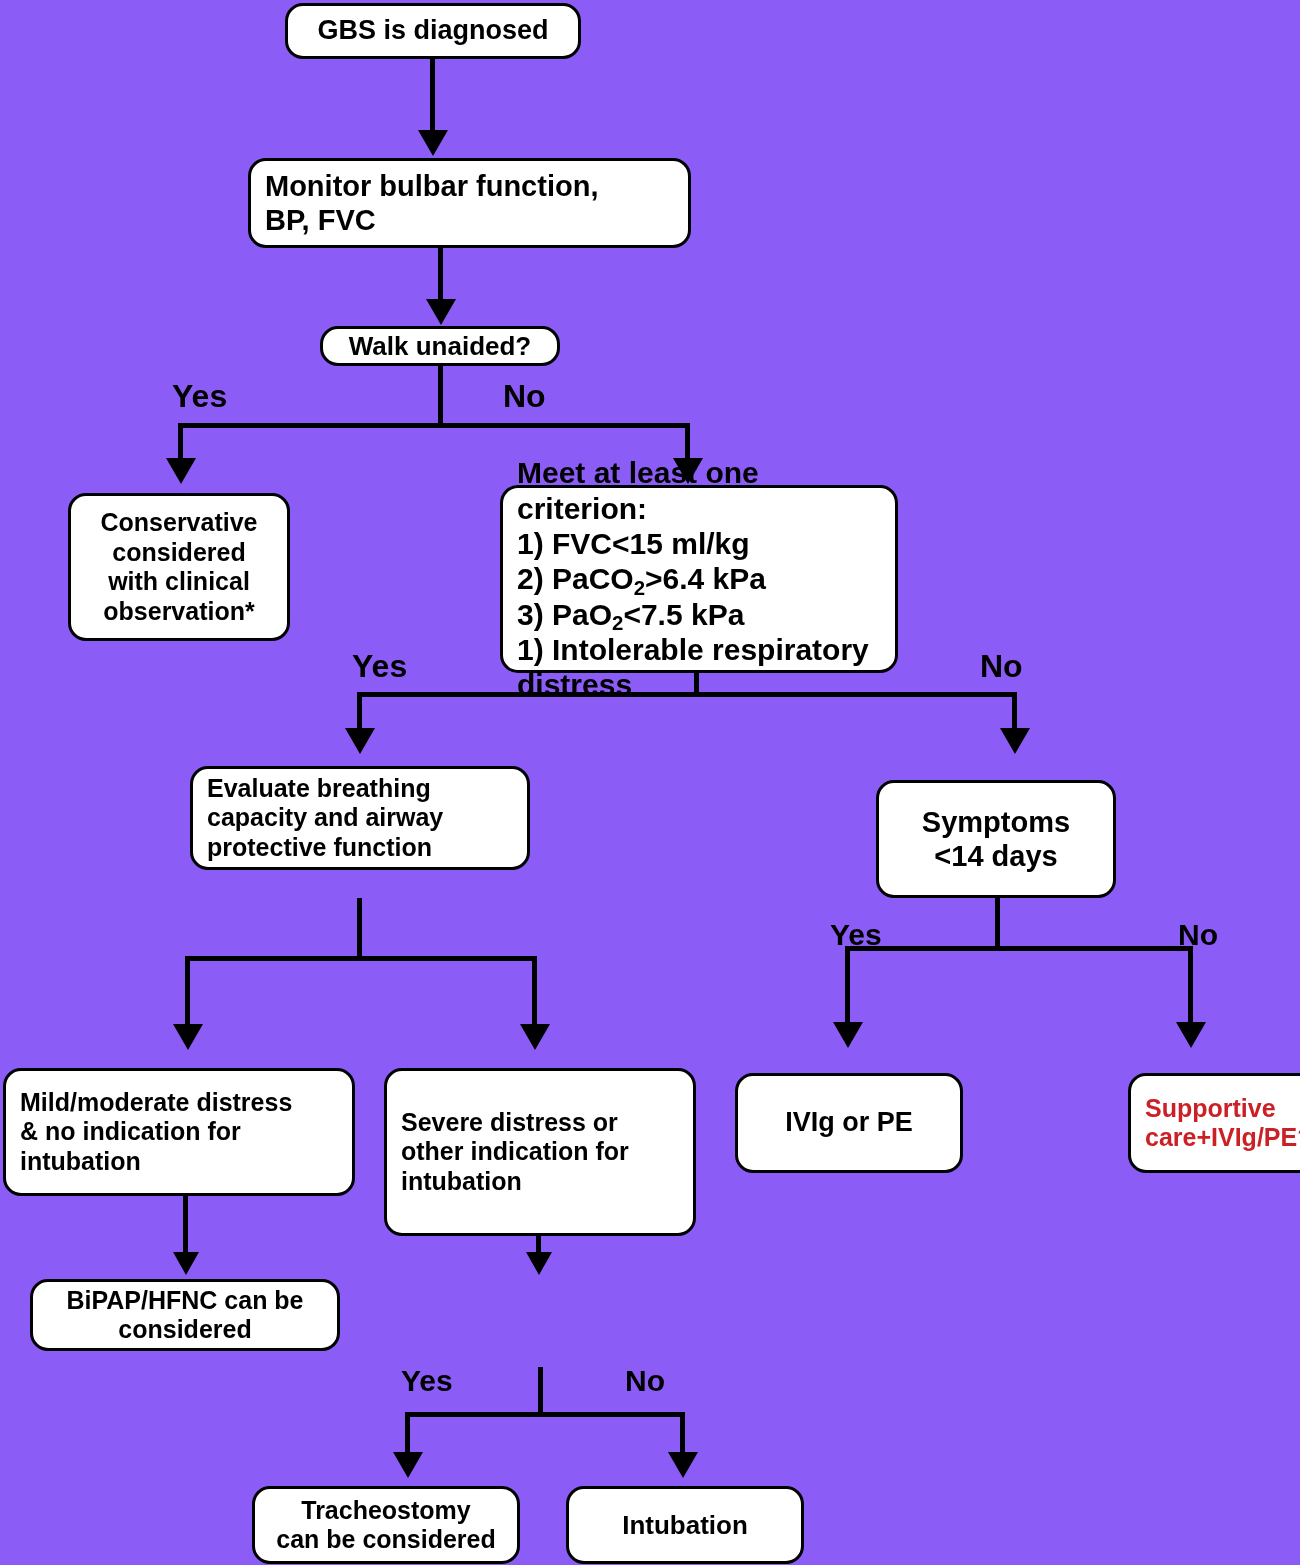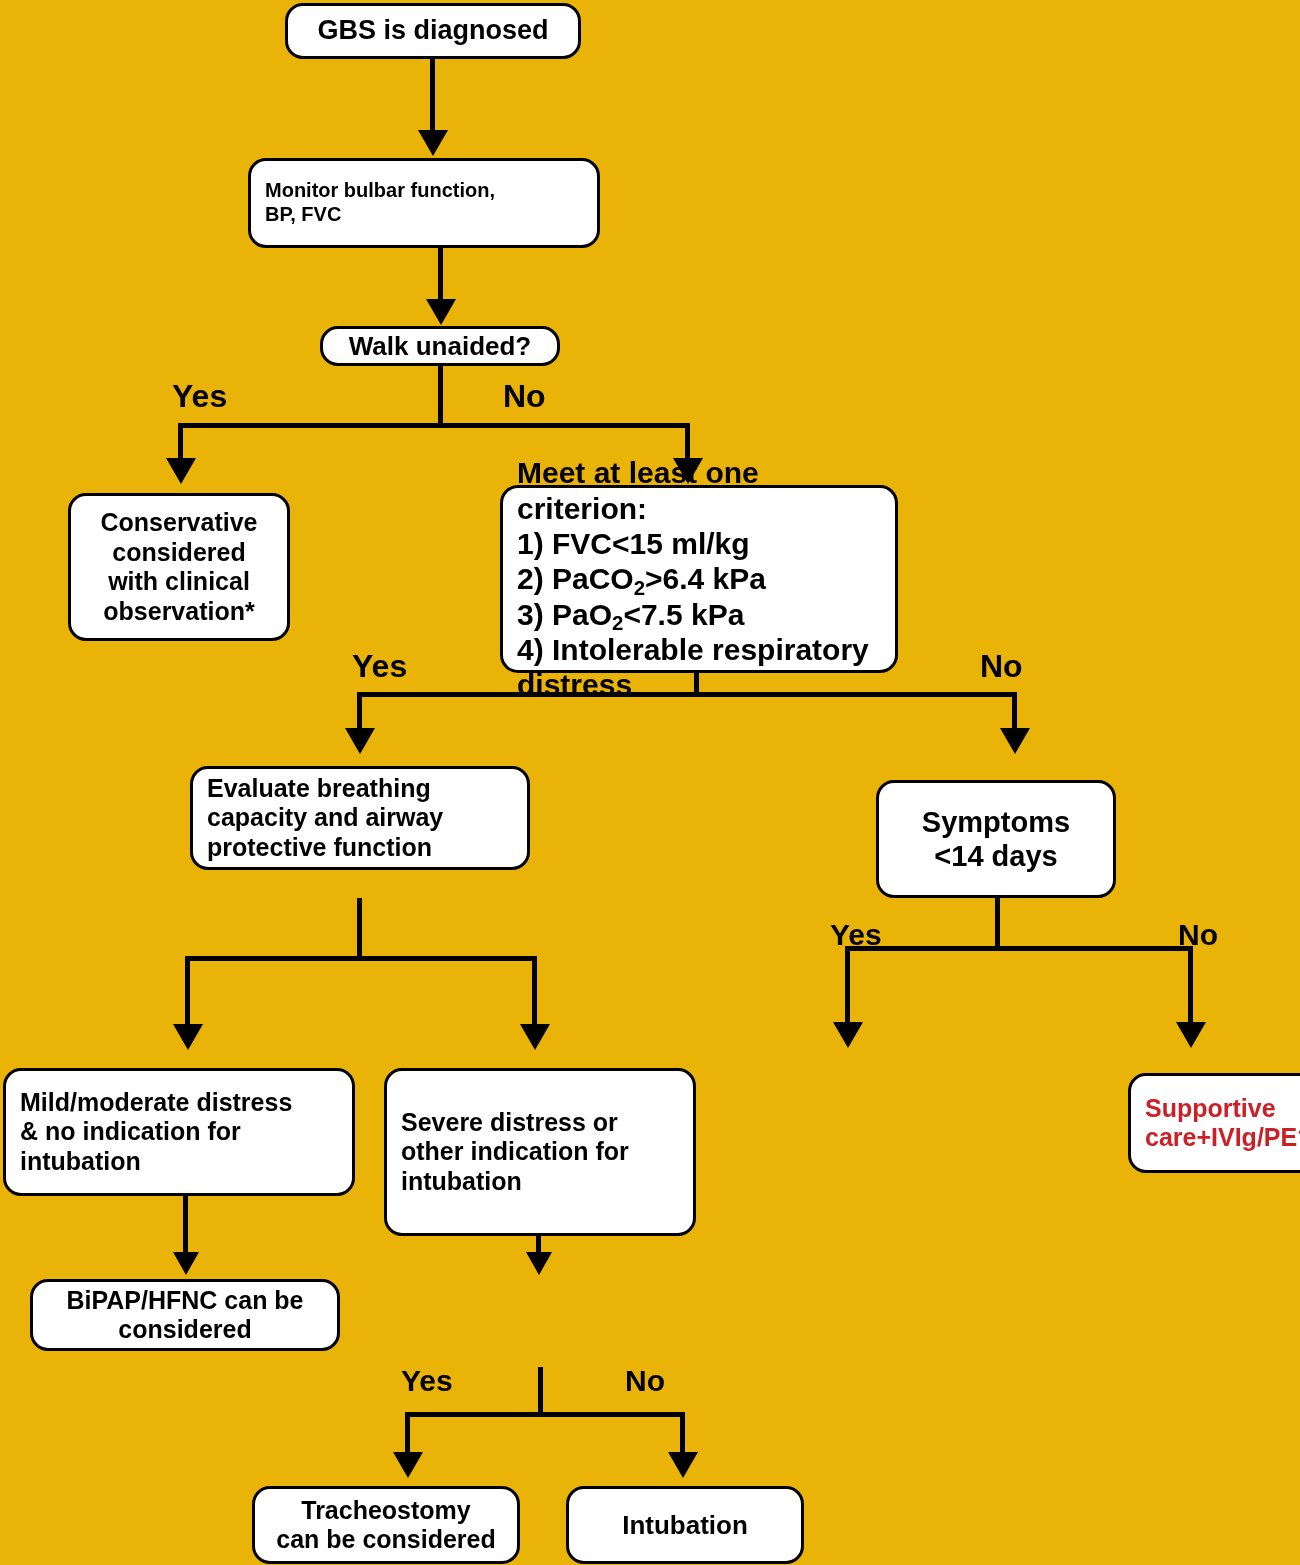--- a/index.html
+++ b/index.html
@@ -5,21 +5,21 @@
 <style>
   html, body {
     margin: 0;
     padding: 0;
     background: #ffffff;
   }
   #canvas {
     position: relative;
     width: 1300px;
     height: 1565px;
-    background: #eab308;
+    background: #8b5cf6;
     font-family: "Liberation Sans", sans-serif;
     overflow: hidden;
   }
   .node {
     position: absolute;
     box-sizing: border-box;
     border: 3px solid #000000;
     border-radius: 18px;
     background: #ffffff;
     color: #000000;
@@ -73,21 +73,21 @@
 </style>
 </head>
 <body>
 
 <div id="canvas">
 
   <div class="node center" style="left:285px; top:3px; width:296px; height:56px; font-size:27px;">
     <span class="txt">GBS is diagnosed</span>
   </div>
 
-  <div class="node left" style="left:248px; top:158px; width:352px; height:90px; font-size:20px;justify-content:flex-end;">
+  <div class="node left" style="left:248px; top:158px; width:443px; height:90px; font-size:29px;justify-content:flex-end;">
     <span class="txt">Monitor bulbar function,
 BP, FVC</span>
   </div>
 
   <div class="node center" style="left:320px; top:326px; width:240px; height:40px; font-size:26px;">
     <span class="txt">Walk unaided?</span>
   </div>
 
   <div class="node center" style="left:68px; top:493px; width:222px; height:148px; font-size:25px;">
     <span class="txt">Conservative
@@ -95,21 +95,21 @@
 with clinical
 observation*</span>
   </div>
 
   <div class="node left" style="left:500px; top:485px; width:398px; height:188px; font-size:30px; align-items:center;">
     <span class="txt" style="white-space:normal;">
       <span>Meet at least one criterion:</span><br>
       <span>1) FVC&lt;15 ml/kg</span><br>
       <span><span>2) PaCO</span><sub>2</sub><span>&gt;6.4 kPa</span></span><br>
       <span><span>3) PaO</span><sub>2</sub><span>&lt;7.5 kPa</span></span><br>
-      <span>4) Intolerable respiratory distress</span>
+      <span>1) Intolerable respiratory distress</span>
     </span>
   </div>
 
   <div class="node left" style="left:190px; top:766px; width:340px; height:104px; font-size:25px;">
     <span class="txt">Evaluate breathing
 capacity and airway
 protective function</span>
   </div>
 
   <div class="node center" style="left:876px; top:780px; width:240px; height:118px; font-size:29px;">
@@ -122,20 +122,23 @@
 &amp; no indication for
 intubation</span>
   </div>
 
   <div class="node left" style="left:384px; top:1068px; width:312px; height:168px; font-size:25px;">
     <span class="txt">Severe distress or
 other indication for
 intubation</span>
   </div>
 
+  <div class="node center" style="left:735px; top:1073px; width:228px; height:100px; font-size:27px;">
+    <span class="txt">IVIg or PE</span>
+  </div>
 
   <div class="node left red" style="left:1128px; top:1073px; width:222px; height:100px; font-size:25px;">
     <span class="txt">Supportive
 care+IVIg/PE?*</span>
   </div>
 
   <div class="node center" style="left:30px; top:1279px; width:310px; height:72px; font-size:25px;">
     <span class="txt">BiPAP/HFNC can be
 considered</span>
   </div>

